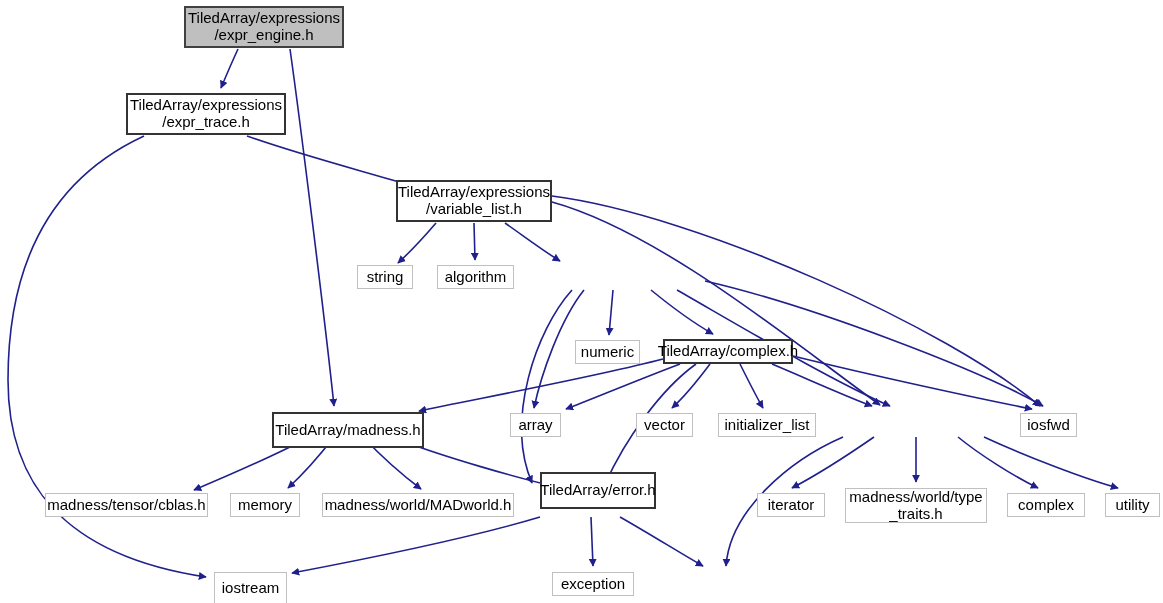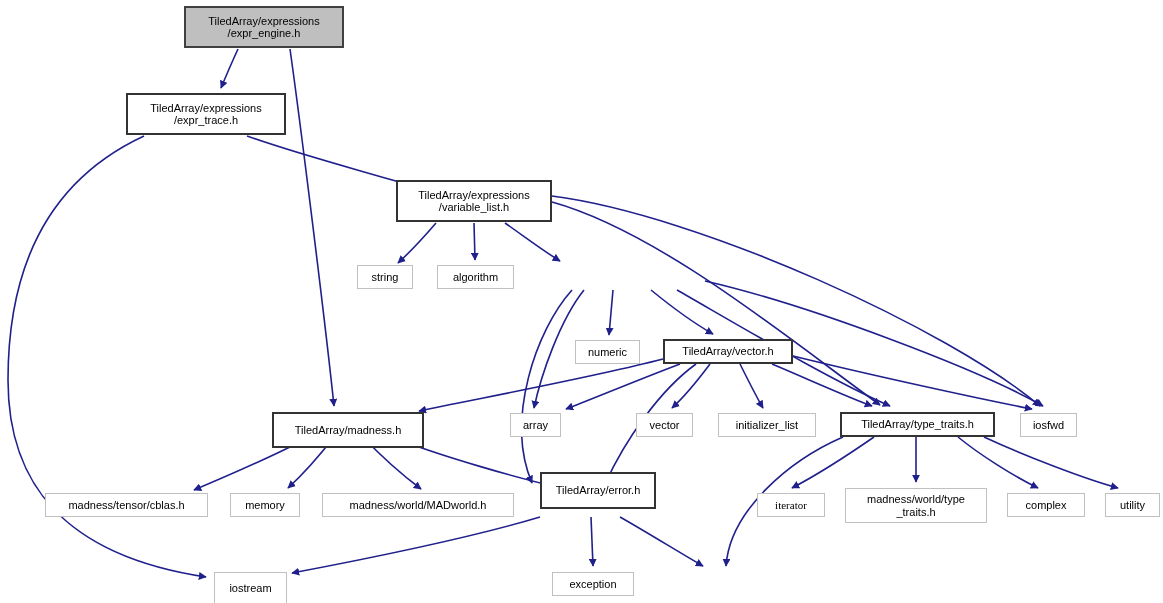--- a/index.html
+++ b/index.html
@@ -26,21 +26,21 @@
   }
   .node {
     position: absolute;
     box-sizing: border-box;
     display: flex;
     align-items: center;
     justify-content: center;
     text-align: center;
     line-height: 1.12;
     color: #000000;
-    font-size: 11px;
+    font-size: 15px;
     white-space: pre-line;
     background: #ffffff;
     border: 1px solid #c0c0c0;
     z-index: 5;
   }
   .node.hdr {
     border: 2px solid #333333;
   }
   .node.root {
     border: 2px solid #404040;
@@ -139,43 +139,42 @@
   <div class="node hdr" style="left:396px; top:180px; width:156px; height:42px;">TiledArray/expressions
 /variable_list.h</div>
 
   <div class="node" style="left:357px; top:265px; width:56px; height:24px;">string</div>
 
   <div class="node" style="left:437px; top:265px; width:77px; height:24px;">algorithm</div>
 
 
   <div class="node" style="left:575px; top:340px; width:65px; height:24px;">numeric</div>
 
-  <div class="node hdr" style="left:663px; top:339px; width:130px; height:25px;">TiledArray/vector.h</div>
+  <div class="node hdr" style="left:663px; top:339px; width:130px; height:25px;">TiledArray/complex.h</div>
 
   <div class="node hdr" style="left:272px; top:412px; width:152px; height:36px;">TiledArray/madness.h</div>
 
   <div class="node" style="left:510px; top:413px; width:51px; height:24px;">array</div>
 
   <div class="node" style="left:636px; top:413px; width:57px; height:24px;">vector</div>
 
   <div class="node" style="left:718px; top:413px; width:98px; height:24px;">initializer_list</div>
 
-  <div class="node hdr" style="left:840px; top:412px; width:155px; height:25px;">TiledArray/type_traits.h</div>
 
   <div class="node" style="left:1020px; top:413px; width:57px; height:24px;">iosfwd</div>
 
   <div class="node" style="left:45px; top:493px; width:163px; height:24px;">madness/tensor/cblas.h</div>
 
   <div class="node" style="left:230px; top:493px; width:70px; height:24px;">memory</div>
 
   <div class="node" style="left:322px; top:493px; width:192px; height:24px;">madness/world/MADworld.h</div>
 
   <div class="node hdr" style="left:540px; top:472px; width:116px; height:37px;">TiledArray/error.h</div>
 
-  <div class="node" style="left:757px; top:493px; width:68px; height:24px;font-family:Liberation Serif, serif;">iterator</div>
+  <div class="node" style="left:757px; top:493px; width:68px; height:24px;">iterator</div>
 
   <div class="node" style="left:845px; top:488px; width:142px; height:35px;">madness/world/type
 _traits.h</div>
 
   <div class="node" style="left:1007px; top:493px; width:78px; height:24px;">complex</div>
 
   <div class="node" style="left:1105px; top:493px; width:55px; height:24px;">utility</div>
 
   <div class="node" style="left:214px; top:572px; width:73px; height:32px;">iostream</div>
 

